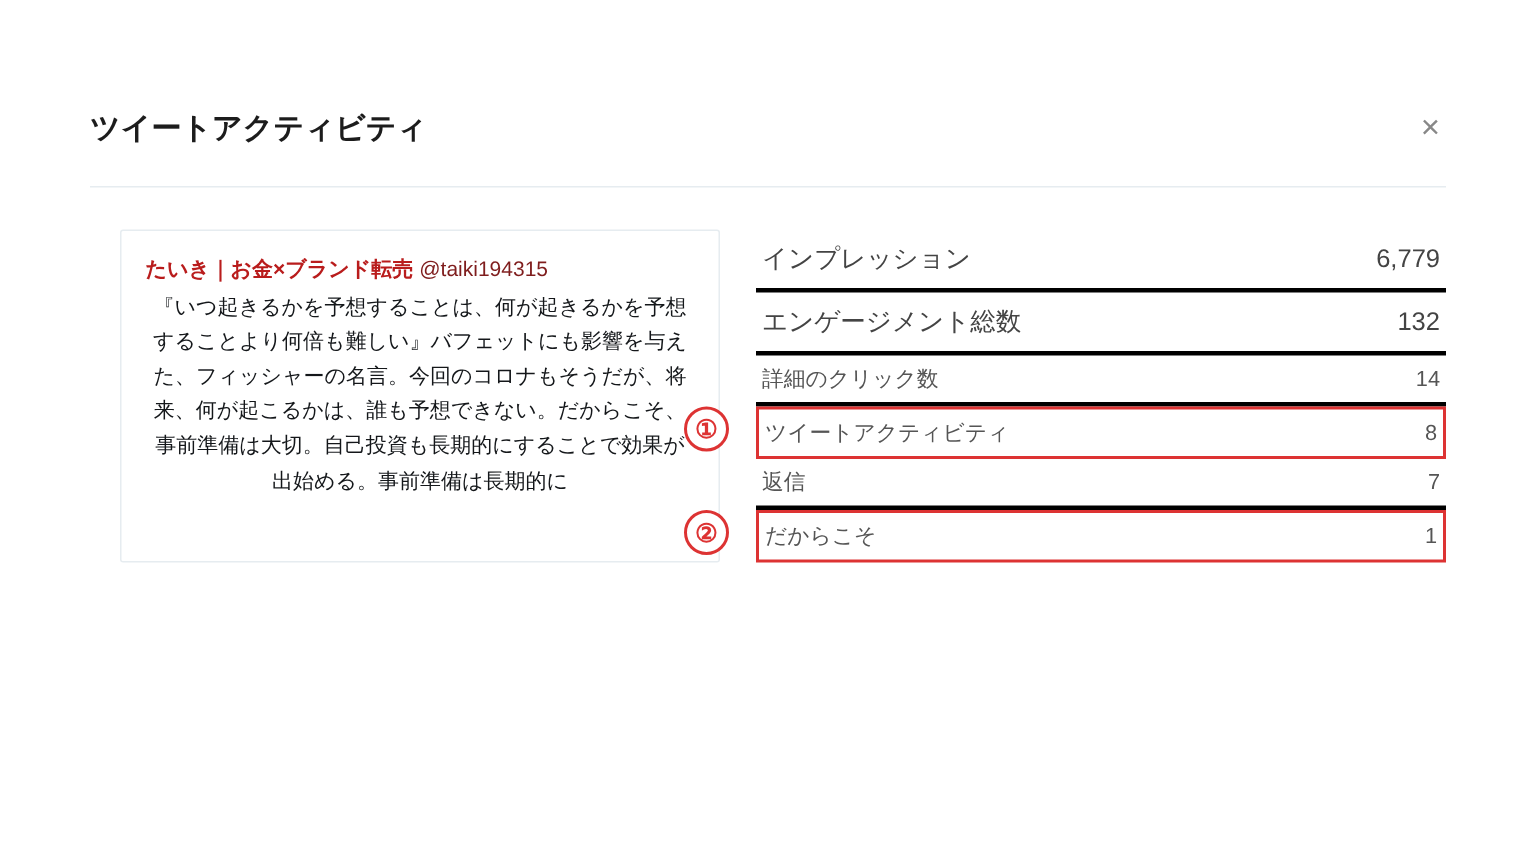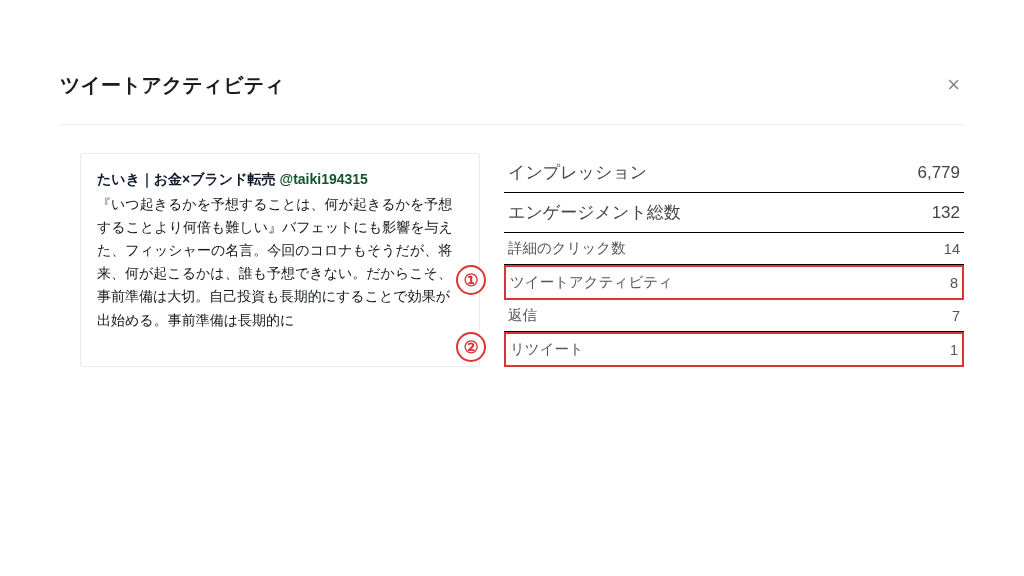--- a/index.html
+++ b/index.html
@@ -43,41 +43,42 @@
       border: 1px solid #e6ecf0;
       border-radius: 2px;
       padding: 14px 16px;
       margin-left: 20px;
       background: #fff;
       font-size: 14px;
       line-height: 1.65;
     }
     .tweet-author {
       font-weight: bold;
-      color: #0f172a;
+      color: #b91c1c;
     }
     .tweet-handle {
-      color: #14532d;
-      font-weight: bold;
+      color: #7f1d1d;
+      font-weight: normal;
       margin-left: 4px;
     }
     .tweet-text {
       color: #14171a;
       margin-top: 2px;
+      text-align: center;
     }
     .stats {
       flex: 1;
       position: relative;
     }
     .stat-row {
       display: flex;
       justify-content: space-between;
       align-items: center;
       padding: 6px 4px;
-      border-bottom: 1px solid #000000;
+      border-bottom: 3px solid #000000;
       font-size: 14.5px;
       color: #555;
     }
     .stat-row.major {
       font-size: 17px;
       color: #444;
       padding: 8px 4px;
     }
     .stat-label { flex: 1; }
     .stat-value { font-variant-numeric: tabular-nums; text-align: center; }
@@ -137,18 +138,18 @@
         <span class="badge">①</span>
         <span class="stat-label">ツイートアクティビティ</span>
         <span class="stat-value">8</span>
       </div>
       <div class="stat-row">
         <span class="stat-label">返信</span>
         <span class="stat-value">7</span>
       </div>
       <div class="stat-row highlight">
         <span class="badge">②</span>
-        <span class="stat-label">リツイート</span>
+        <span class="stat-label">だからこそ</span>
         <span class="stat-value">1</span>
       </div>
     </div>
   </div>
 </div>
 
 </body></html>

